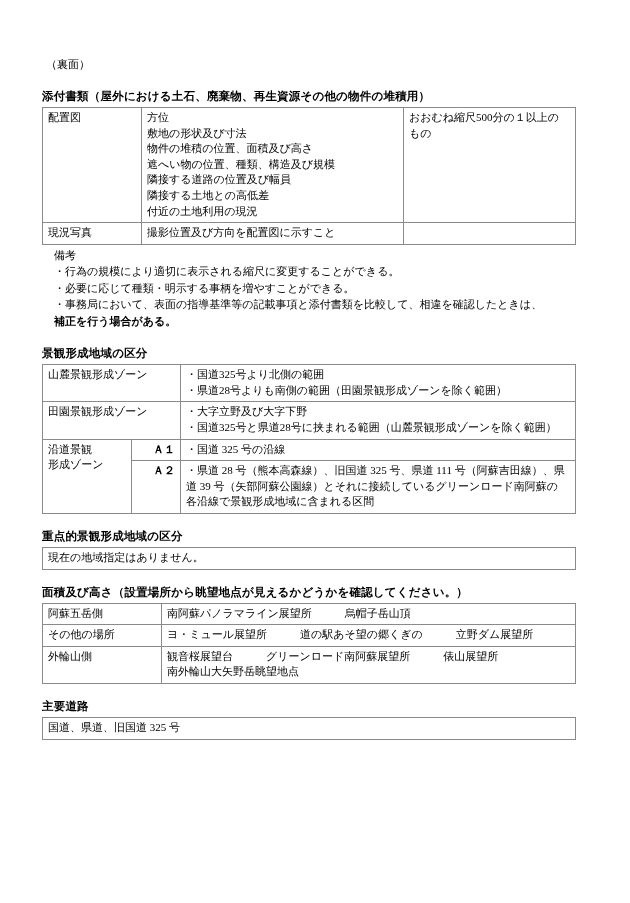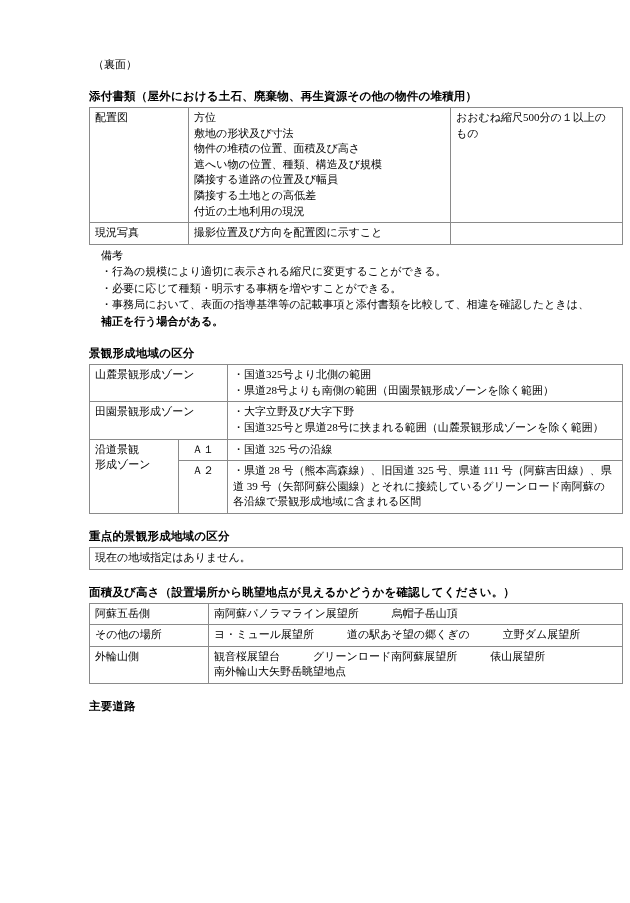--- a/index.html
+++ b/index.html
@@ -12,21 +12,21 @@
     height: 903px;
     font-family: "Liberation Serif", "DejaVu Serif", serif;
     color: #000000;
     -webkit-font-smoothing: antialiased;
   }
   .page {
     position: relative;
     width: 630px;
     height: 903px;
     box-sizing: border-box;
-    padding: 56px 40px 0 89px;
+    padding: 56px 40px 0 42px;
   }
 
   
   .side-note {
     font-size: 11px;
     line-height: 16px;
     margin: 0 0 17px 4px;
   }
   .section-heading {
     font-size: 11.5px;
@@ -48,21 +48,21 @@
   }
   table.doc td {
     border: 0.8px solid #8a8a8a;
     vertical-align: top;
     padding: 2px 5px 3px 5px;
     line-height: 15.6px;
     font-size: 11px;
   }
   td .ln { display: block; white-space: pre; }
   td.vcenter { vertical-align: middle; }
-  td.center { text-align: center; }
+  td.center { text-align: right; font-weight: bold; }
 
   
   .t-attach col.c1 { width: 99px; }
   .t-attach col.c2 { width: 262px; }
   .t-attach col.c3 { width: 172px; }
 
   
   .t-zone col.c1 { width: 89px; }
   .t-zone col.c2 { width: 49px; }
   .t-zone col.c3 { width: 395px; }
@@ -220,14 +220,24 @@
           <span class="ln">南外輪山大矢野岳眺望地点</span>
         </td>
       </tr>
     </tbody>
   </table>
 
   <div class="gap-md"></div>
 
   <div class="section-heading">主要道路</div>
 
+  <table class="doc t-single">
+    <colgroup>
+        <col class="c1">
+      </colgroup>
+    <tbody>
+      <tr>
+        <td>国道、県道、旧国道 325 号</td>
+      </tr>
+    </tbody>
+  </table>
 
 </div>
 
 </body></html>

